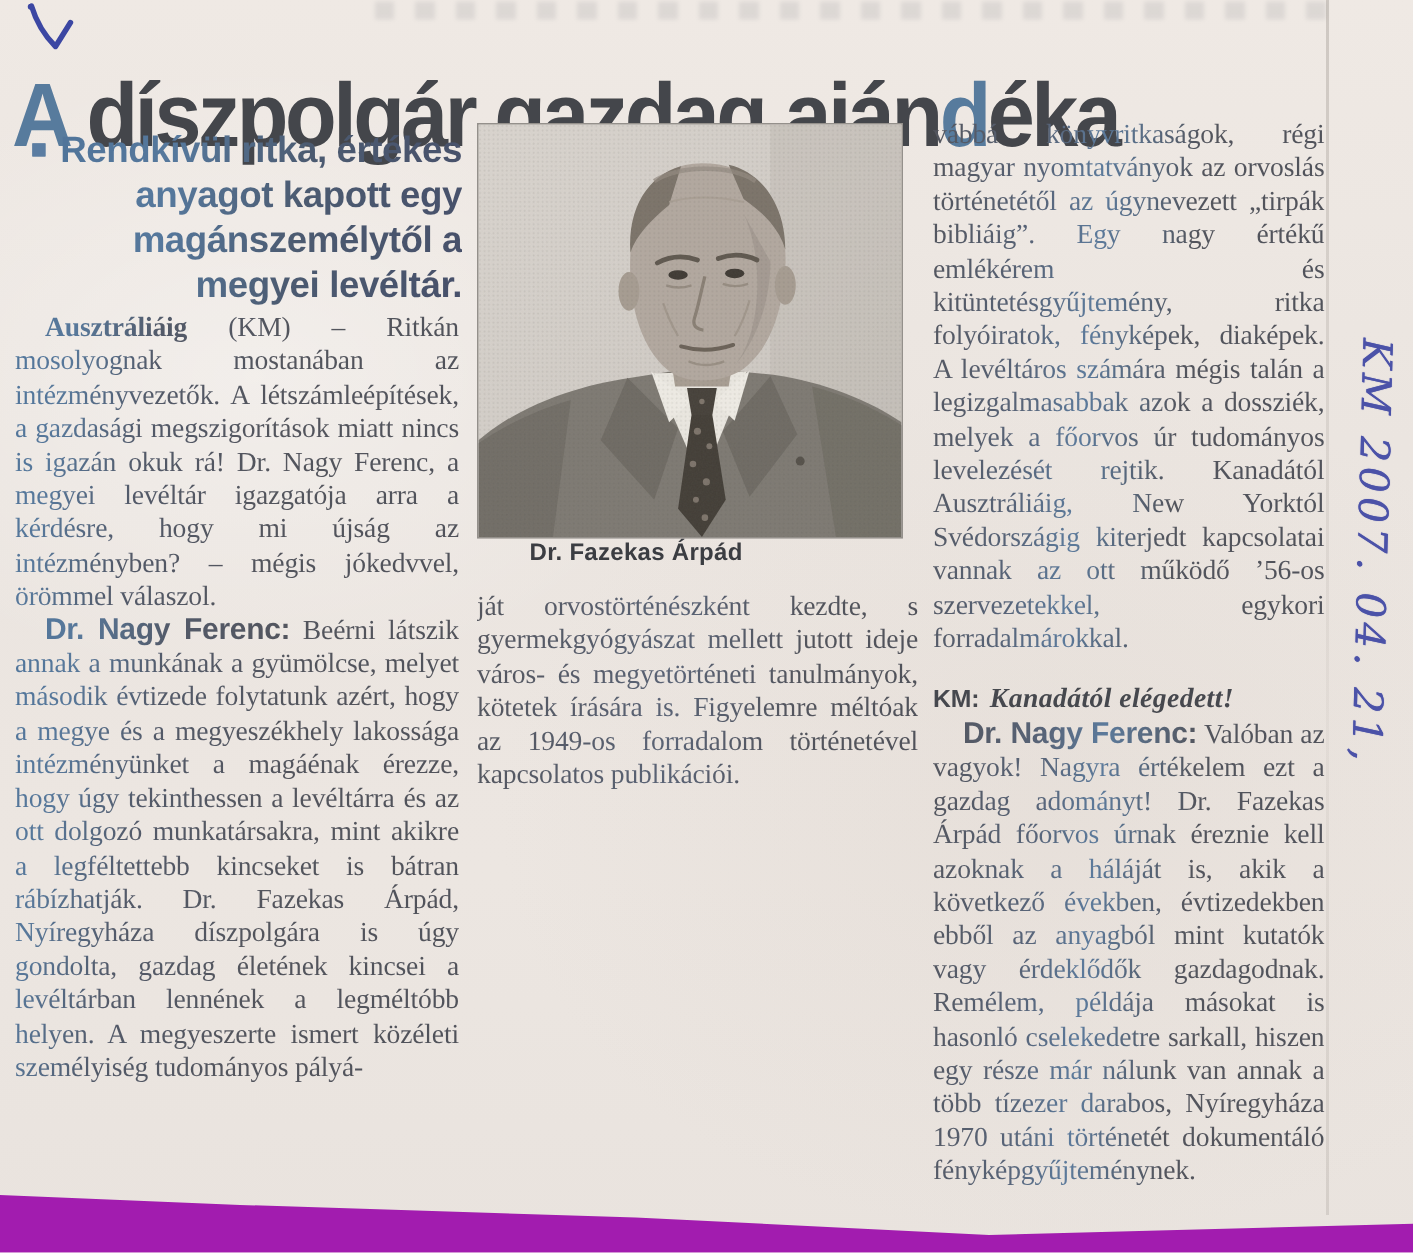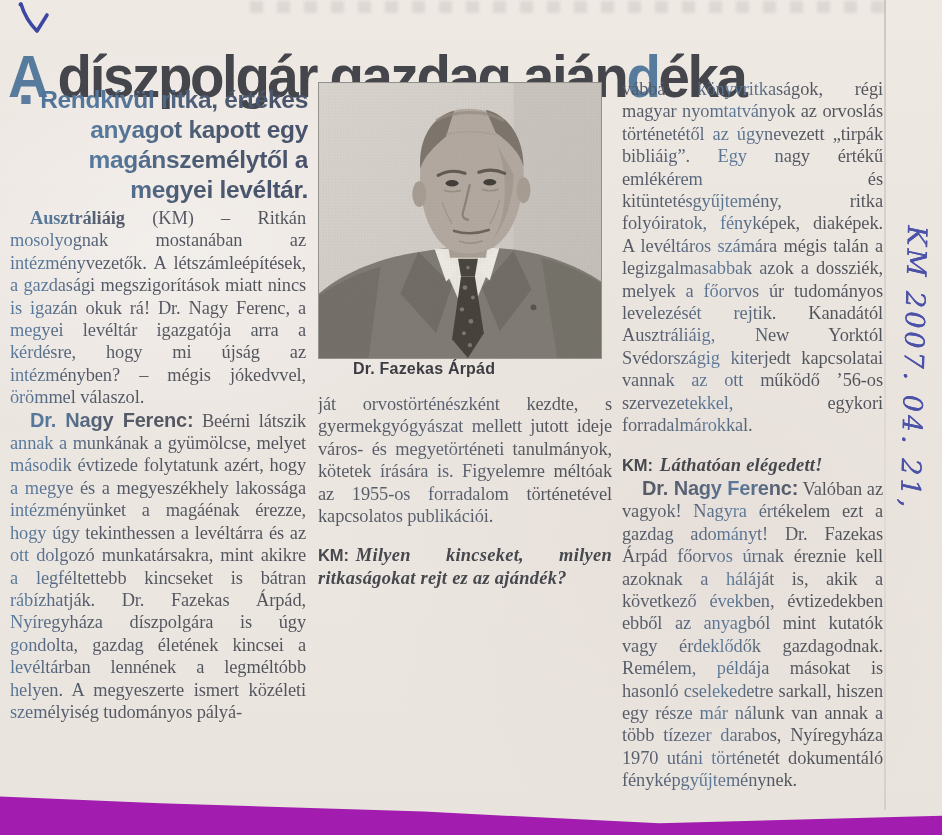--- a/index.html
+++ b/index.html
@@ -163,25 +163,24 @@
 
         <circle cx="216" cy="226" r="3" fill="#55514a"></circle>
 
         <rect width="284" height="277" fill="url(#ht)"></rect>
         <rect width="284" height="277" filter="url(#grain)" opacity=".16"></rect>
       </svg>
     </div>
     <div class="caption">Dr. Fazekas Árpád</div>
 
     <div id="col2t" class="bodycol">
-        <p class="para tinted tint-soft">ját orvostörténészként kezdte, s gyermekgyógyászat mellett jutott ideje város- és megyetörténeti tanulmányok, kötetek írására is. Figyelemre méltóak az 1955-os forradalom történetével kapcsolatos publikációi.</p>
-        <p class="qa"><b class="q-label">KM:</b><i class="q-text">Milyen kincseket, milyen ritkaságokat rejt ez az ajándék?</i></p>
+        <p class="para tinted tint-soft">ját orvostörténészként kezdte, s gyermekgyógyászat mellett jutott ideje város- és megyetörténeti tanulmányok, kötetek írására is. Figyelemre méltóak az 1949-os forradalom történetével kapcsolatos publikációi.</p>
       </div>
 
     <div id="col3" class="bodycol">
         <p class="para tinted tint-mid">vábbá könyvritkaságok, régi magyar nyomtatványok az orvoslás történetétől az úgynevezett „tirpák bibliáig”. Egy nagy értékű emlékérem és kitüntetésgyűjtemény, ritka folyóiratok, fényképek, diaképek. A levéltáros számára mégis talán a legizgalmasabbak azok a dossziék, melyek a főorvos úr tudományos levelezését rejtik. Kanadától Ausztráliáig, New Yorktól Svédországig kiterjedt kapcsolatai vannak az ott működő ’56-os szervezetekkel, egykori forradalmárokkal.</p>
-        <p class="qa"><b class="q-label">KM:</b><i class="q-text">Láthatóan elégedett!</i></p>
+        <p class="qa"><b class="q-label">KM:</b><i class="q-text">Kanadától elégedett!</i></p>
         <p class="para indent tinted tint-mid"><b class="lead-sans">Dr. Nagy Ferenc:</b> Valóban az vagyok! Nagyra értékelem ezt a gazdag adományt! Dr. Fazekas Árpád főorvos úrnak éreznie kell azoknak a háláját is, akik a következő években, évtizedekben ebből az anyagból mint kutatók vagy érdeklődők gazdagodnak. Remélem, példája másokat is hasonló cselekedetre sarkall, hiszen egy része már nálunk van annak a több tízezer darabos, Nyíregyháza 1970 utáni történetét dokumentáló fényképgyűjteménynek.</p>
       </div>
 
     <div class="handwriting">KM 2007. 04. 21,</div>
   </div>
 </div>
 
 </body></html>

